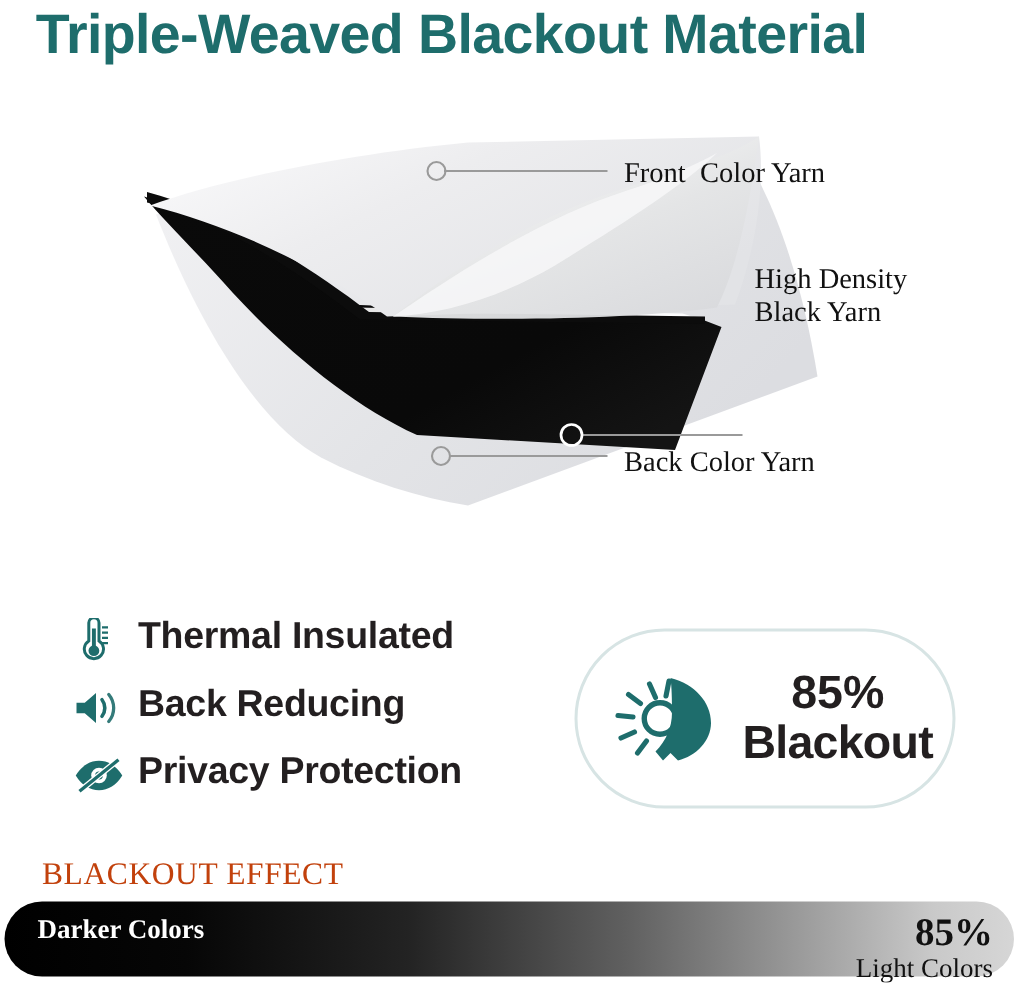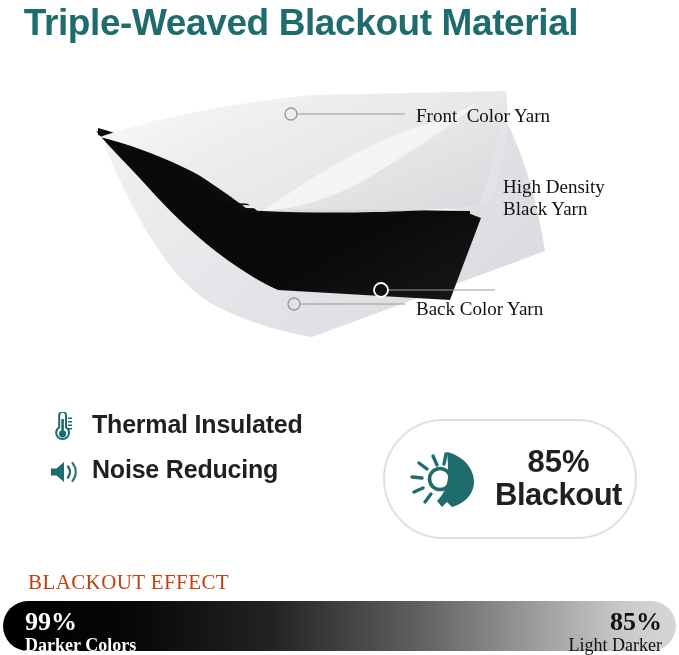--- a/index.html
+++ b/index.html
@@ -264,23 +264,35 @@
     </div>
 
     <div class="feature-row">
       <span class="feature-icon">
         <svg width="32" height="26" viewBox="0 0 32 26">
           <path d="M3 9.5h5.5L16 3v20l-7.5-6.5H3Z" fill="#1e6d6c"></path>
           <path d="M20 7.5a9 9 0 0 1 0 11" fill="none" stroke="#1e6d6c" stroke-width="2.4" stroke-linecap="round"></path>
           <path d="M24.5 4a14 14 0 0 1 0 18" fill="none" stroke="#1e6d6c" stroke-width="2.2" stroke-linecap="round" opacity="0.9"></path>
         </svg>
       </span>
-      <span class="feature-label">Noise Reducing</span>
+      <span class="feature-label">Back Reducing</span>
     </div>
 
+    <div class="feature-row">
+      <span class="feature-icon">
+        <svg width="36" height="26" viewBox="0 0 36 26">
+          <path d="M2.5 13C6.5 6.5 11.8 3.2 18 3.2S29.5 6.5 33.5 13C29.5 19.5 24.2 22.8 18 22.8S6.5 19.5 2.5 13Z" fill="#1e6d6c"></path>
+          <circle cx="18" cy="13" r="5.2" fill="#ffffff"></circle>
+          <circle cx="18" cy="13" r="2.6" fill="#1e6d6c"></circle>
+          <line x1="5" y1="23.5" x2="31" y2="2.5" stroke="#ffffff" stroke-width="4"></line>
+          <line x1="5" y1="23.5" x2="31" y2="2.5" stroke="#1e6d6c" stroke-width="2.2"></line>
+        </svg>
+      </span>
+      <span class="feature-label">Privacy Protection</span>
+    </div>
   </div>
 
   <div id="badge">
     <span id="badge-icon">
       <svg width="80" height="70" viewBox="0 0 80 70">
         <g stroke="#1e6d6c" stroke-width="3.4" stroke-linecap="round">
           <line x1="27" y1="12" x2="31" y2="21"></line>
           <line x1="13" y1="19" x2="21" y2="25"></line>
           <line x1="6" y1="33" x2="16" y2="34"></line>
           <line x1="8" y1="48" x2="17" y2="44"></line>
@@ -295,22 +307,21 @@
     <span id="badge-text">
       <span id="badge-pct">85%</span>
       <span id="badge-word">Blackout</span>
     </span>
   </div>
 
   <div id="effect-heading">BLACKOUT EFFECT</div>
 
   <div id="gradient-bar">
     <span class="bar-text" id="bar-left">
-      <span class="bar-pct">99%</span>
       <span class="bar-sub">Darker Colors</span>
     </span>
     <span class="bar-text" id="bar-right">
       <span class="bar-pct">85%</span>
-      <span class="bar-sub">Light Darker</span>
+      <span class="bar-sub">Light Colors</span>
     </span>
   </div>
 
 </div>
 
 </body></html>

